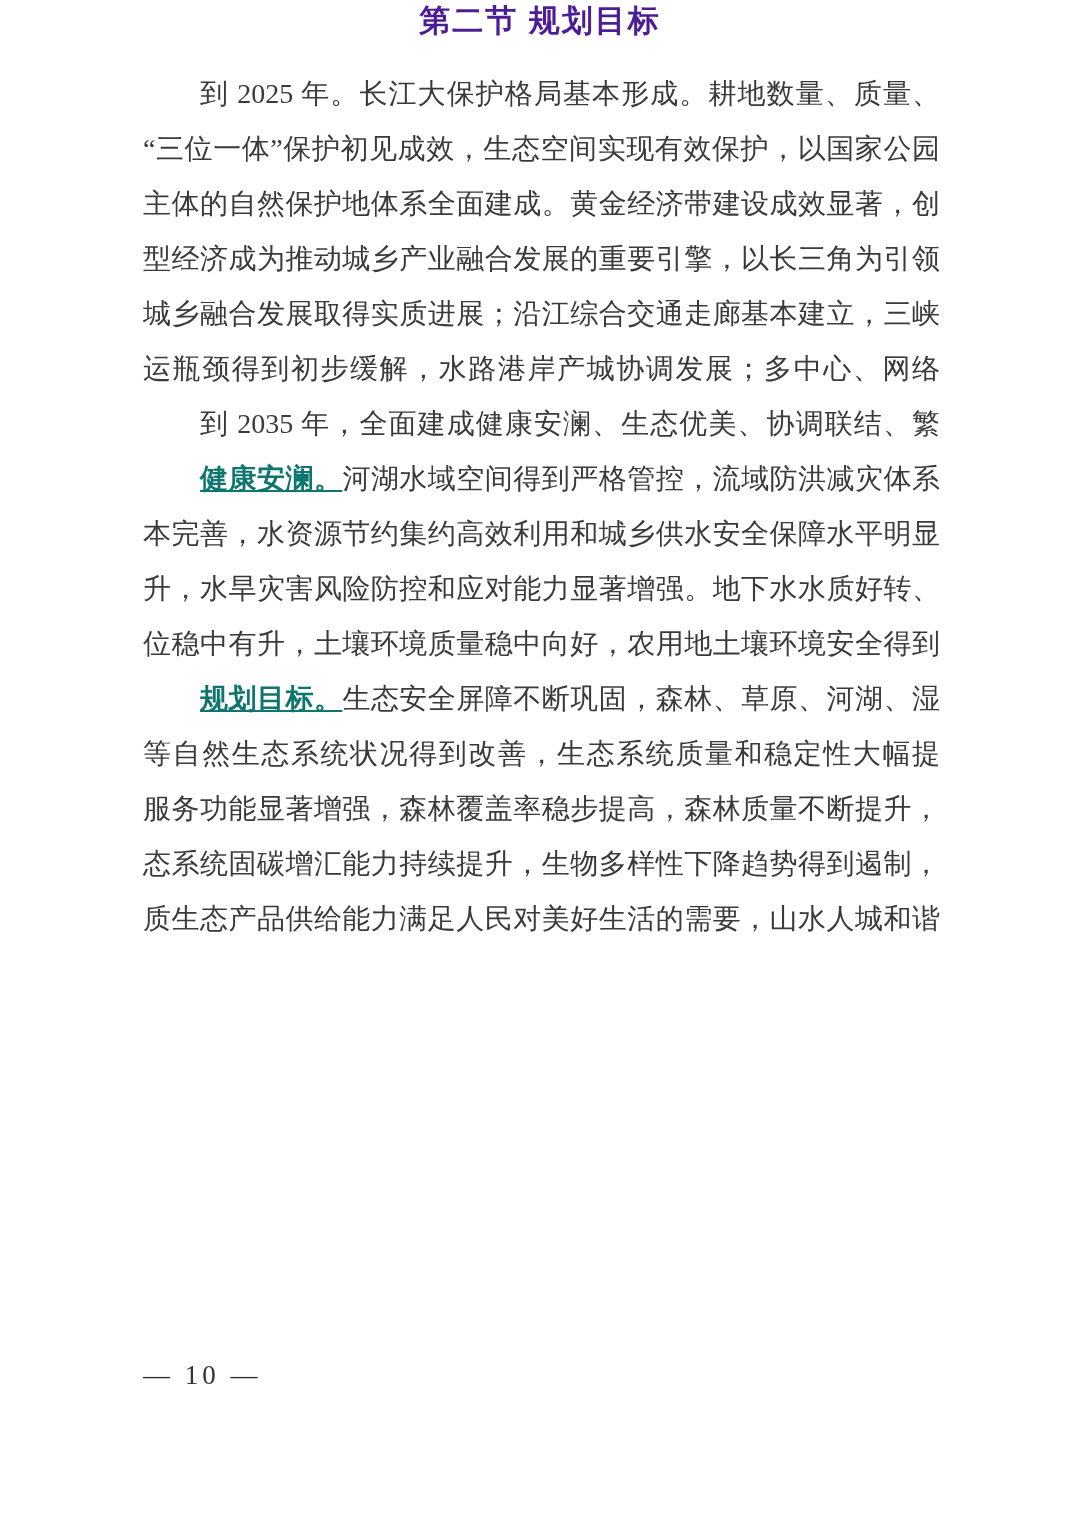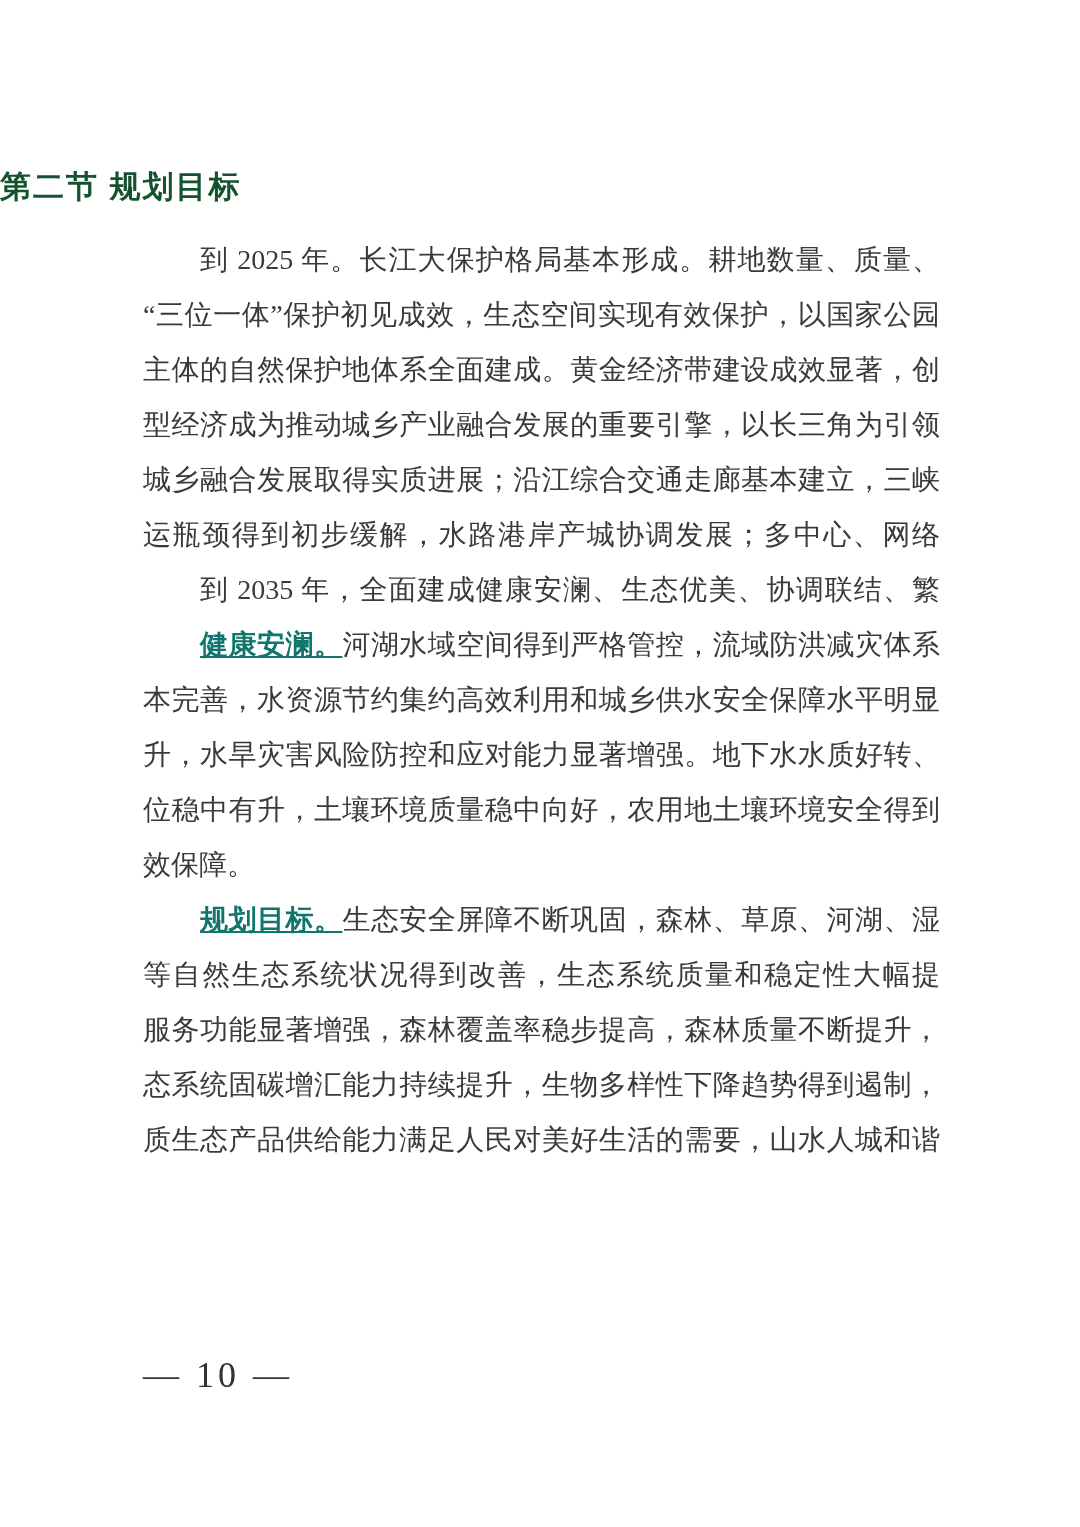--- a/index.html
+++ b/index.html
@@ -11,27 +11,26 @@
     position: relative;
     width: 1080px;
     height: 1527px;
     background: #ffffff;
     overflow: hidden;
     font-family: "Liberation Serif", "DejaVu Serif", serif;
     color: #3a3a3a;
   }
   .section-title {
     margin: 0;
-    padding-top: 166px;
-    text-align: left;
+    text-align: center;
     font-family: "Liberation Sans", "DejaVu Sans", sans-serif;
     font-weight: 700;
     font-size: 31px;
     line-height: 42px;
-    color: #14532d;
+    color: #4c1d95;
     letter-spacing: 2px;
   }
   .content {
     margin: 24px 140px 0 143px;
   }
   .para { margin: 0; }
   .line {
     font-size: 28px;
     line-height: 55px;
     height: 55px;
@@ -45,21 +44,21 @@
   .line.last { text-align-last: left; }
   .lead {
     font-weight: 700;
     color: #0f766e;
     text-decoration: underline;
   }
   .footer-page-number {
     position: absolute;
     left: 143px;
     top: 1355px;
-    font-size: 36px;
+    font-size: 27px;
     line-height: 40px;
     color: #333333;
     letter-spacing: 4px;
   }
 </style>
 </head>
 <body>
 
 <div class="page">
   <h1 class="section-title">第二节 规划目标</h1>
@@ -74,21 +73,20 @@
         <div class="line">运瓶颈得到初步缓解，水路港岸产城协调发展；多中心、网络化、</div>
       </div>
       <div class="para">
         <div class="line first">到 2035 年，全面建成健康安澜、生态优美、协调联结、繁荣宜</div>
       </div>
       <div class="para">
         <div class="line first"><span class="lead">健康安澜。</span>河湖水域空间得到严格管控，流域防洪减灾体系基</div>
         <div class="line">本完善，水资源节约集约高效利用和城乡供水安全保障水平明显提</div>
         <div class="line">升，水旱灾害风险防控和应对能力显著增强。地下水水质好转、水</div>
         <div class="line">位稳中有升，土壤环境质量稳中向好，农用地土壤环境安全得到有</div>
-        <div class="line last">效保障。</div>
       </div>
       <div class="para">
         <div class="line first"><span class="lead">规划目标。</span>生态安全屏障不断巩固，森林、草原、河湖、湿地</div>
         <div class="line">等自然生态系统状况得到改善，生态系统质量和稳定性大幅提升，</div>
         <div class="line">服务功能显著增强，森林覆盖率稳步提高，森林质量不断提升，生</div>
         <div class="line">态系统固碳增汇能力持续提升，生物多样性下降趋势得到遏制，优</div>
         <div class="line">质生态产品供给能力满足人民对美好生活的需要，山水人城和谐相</div>
       </div>
     </div>
 

